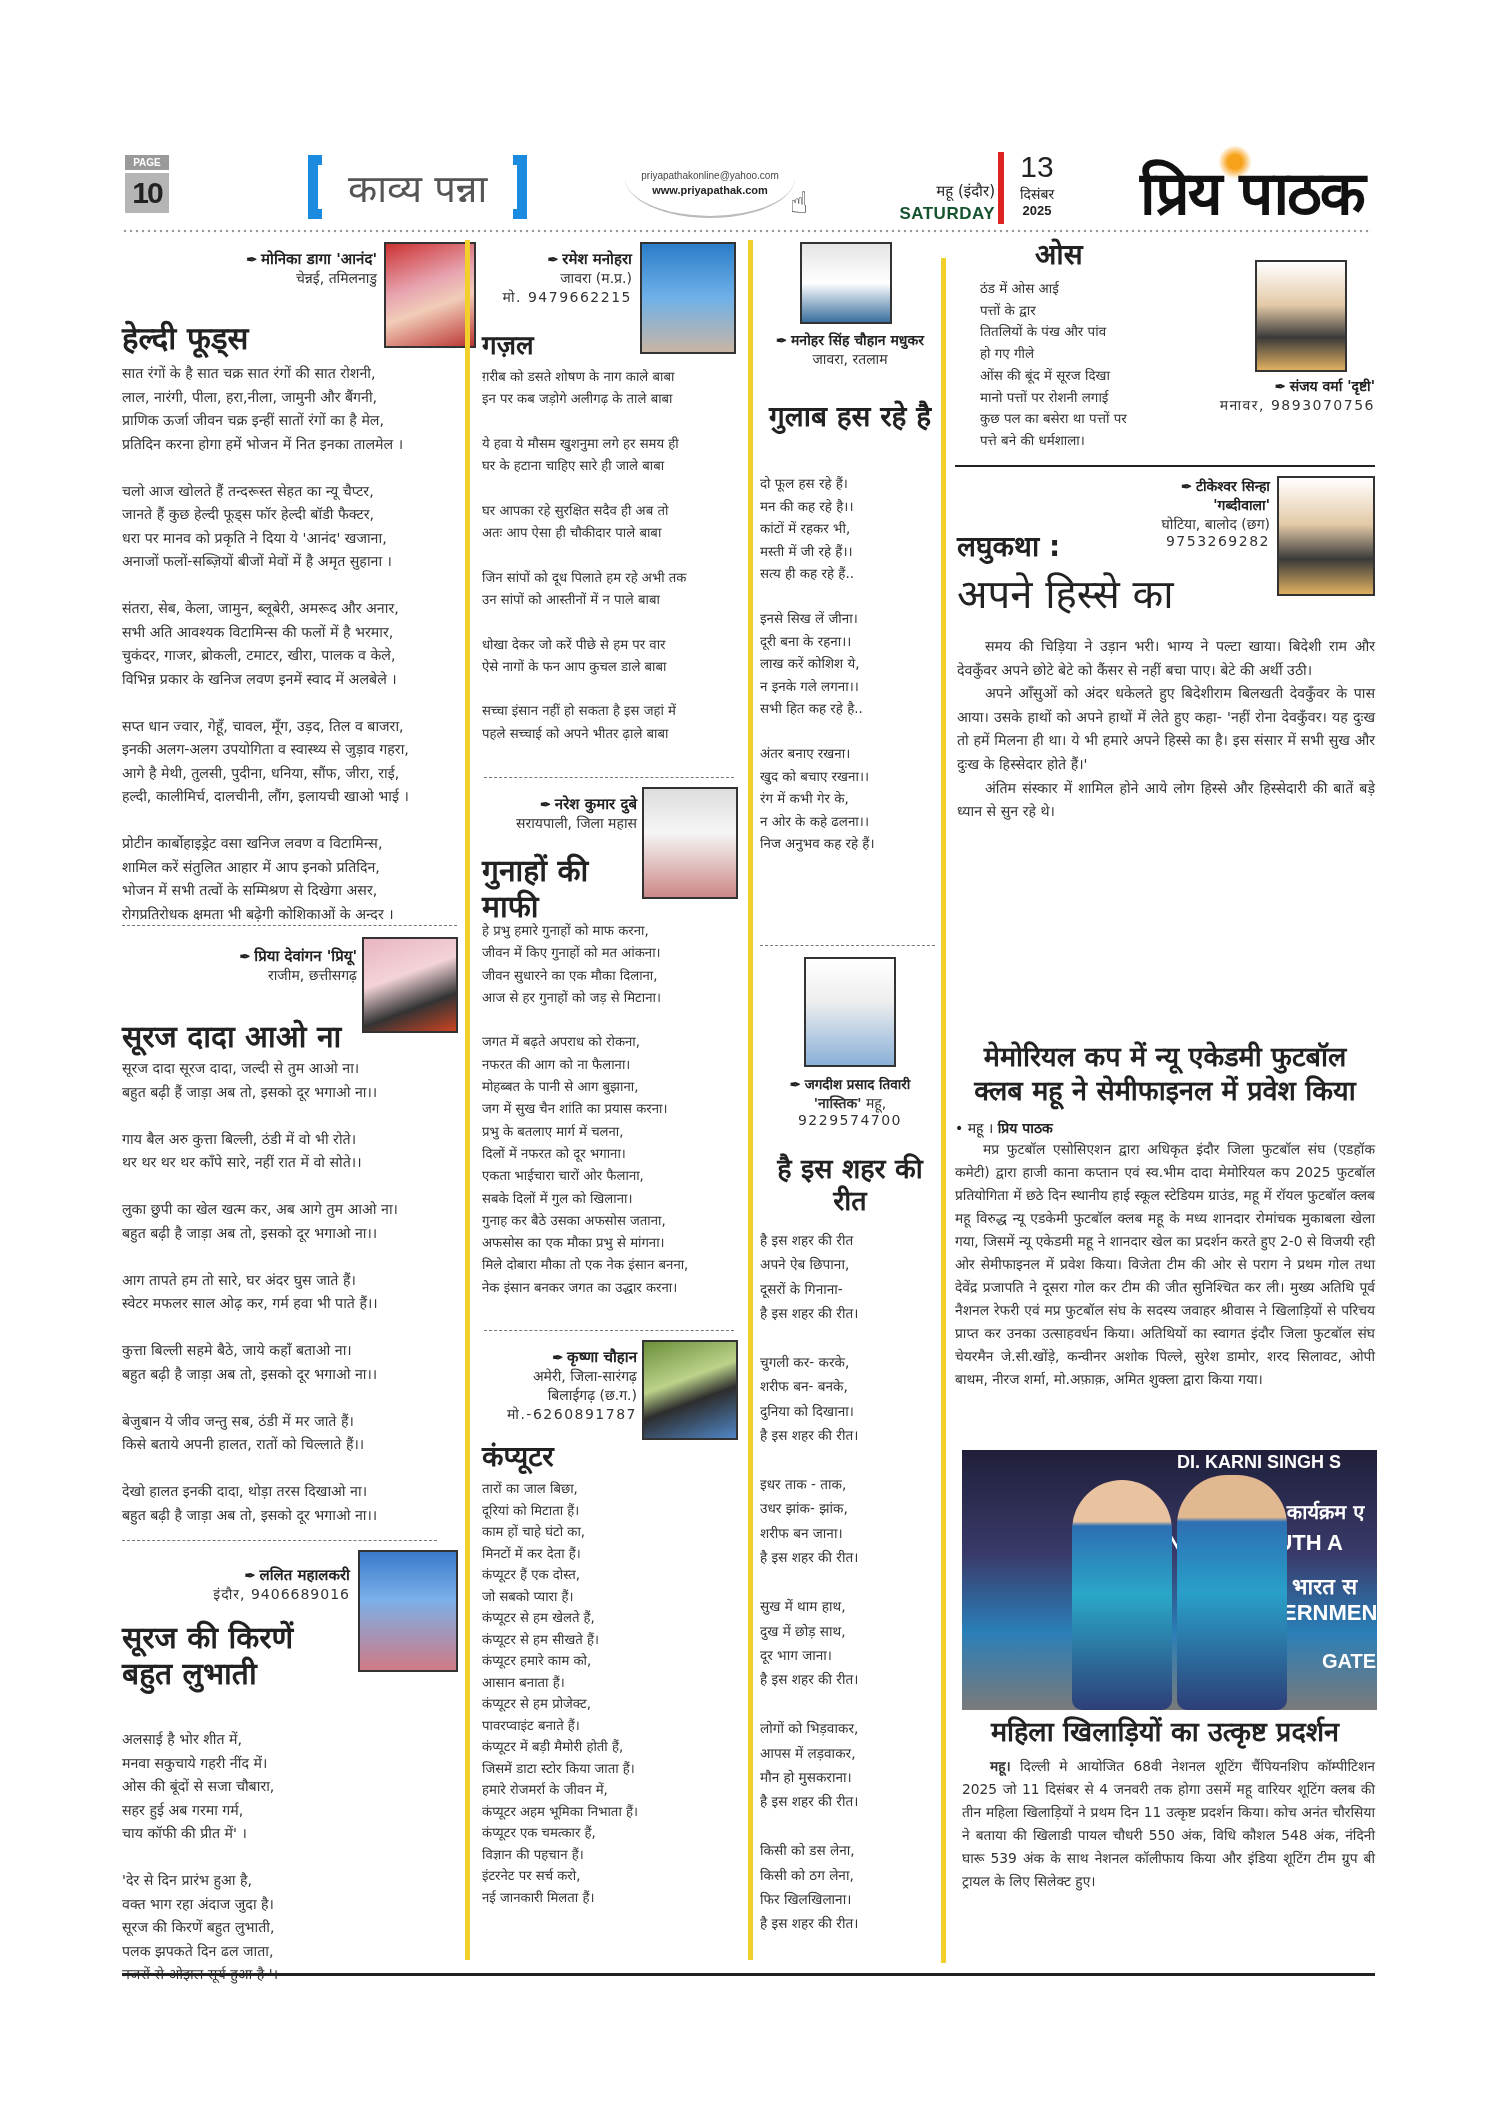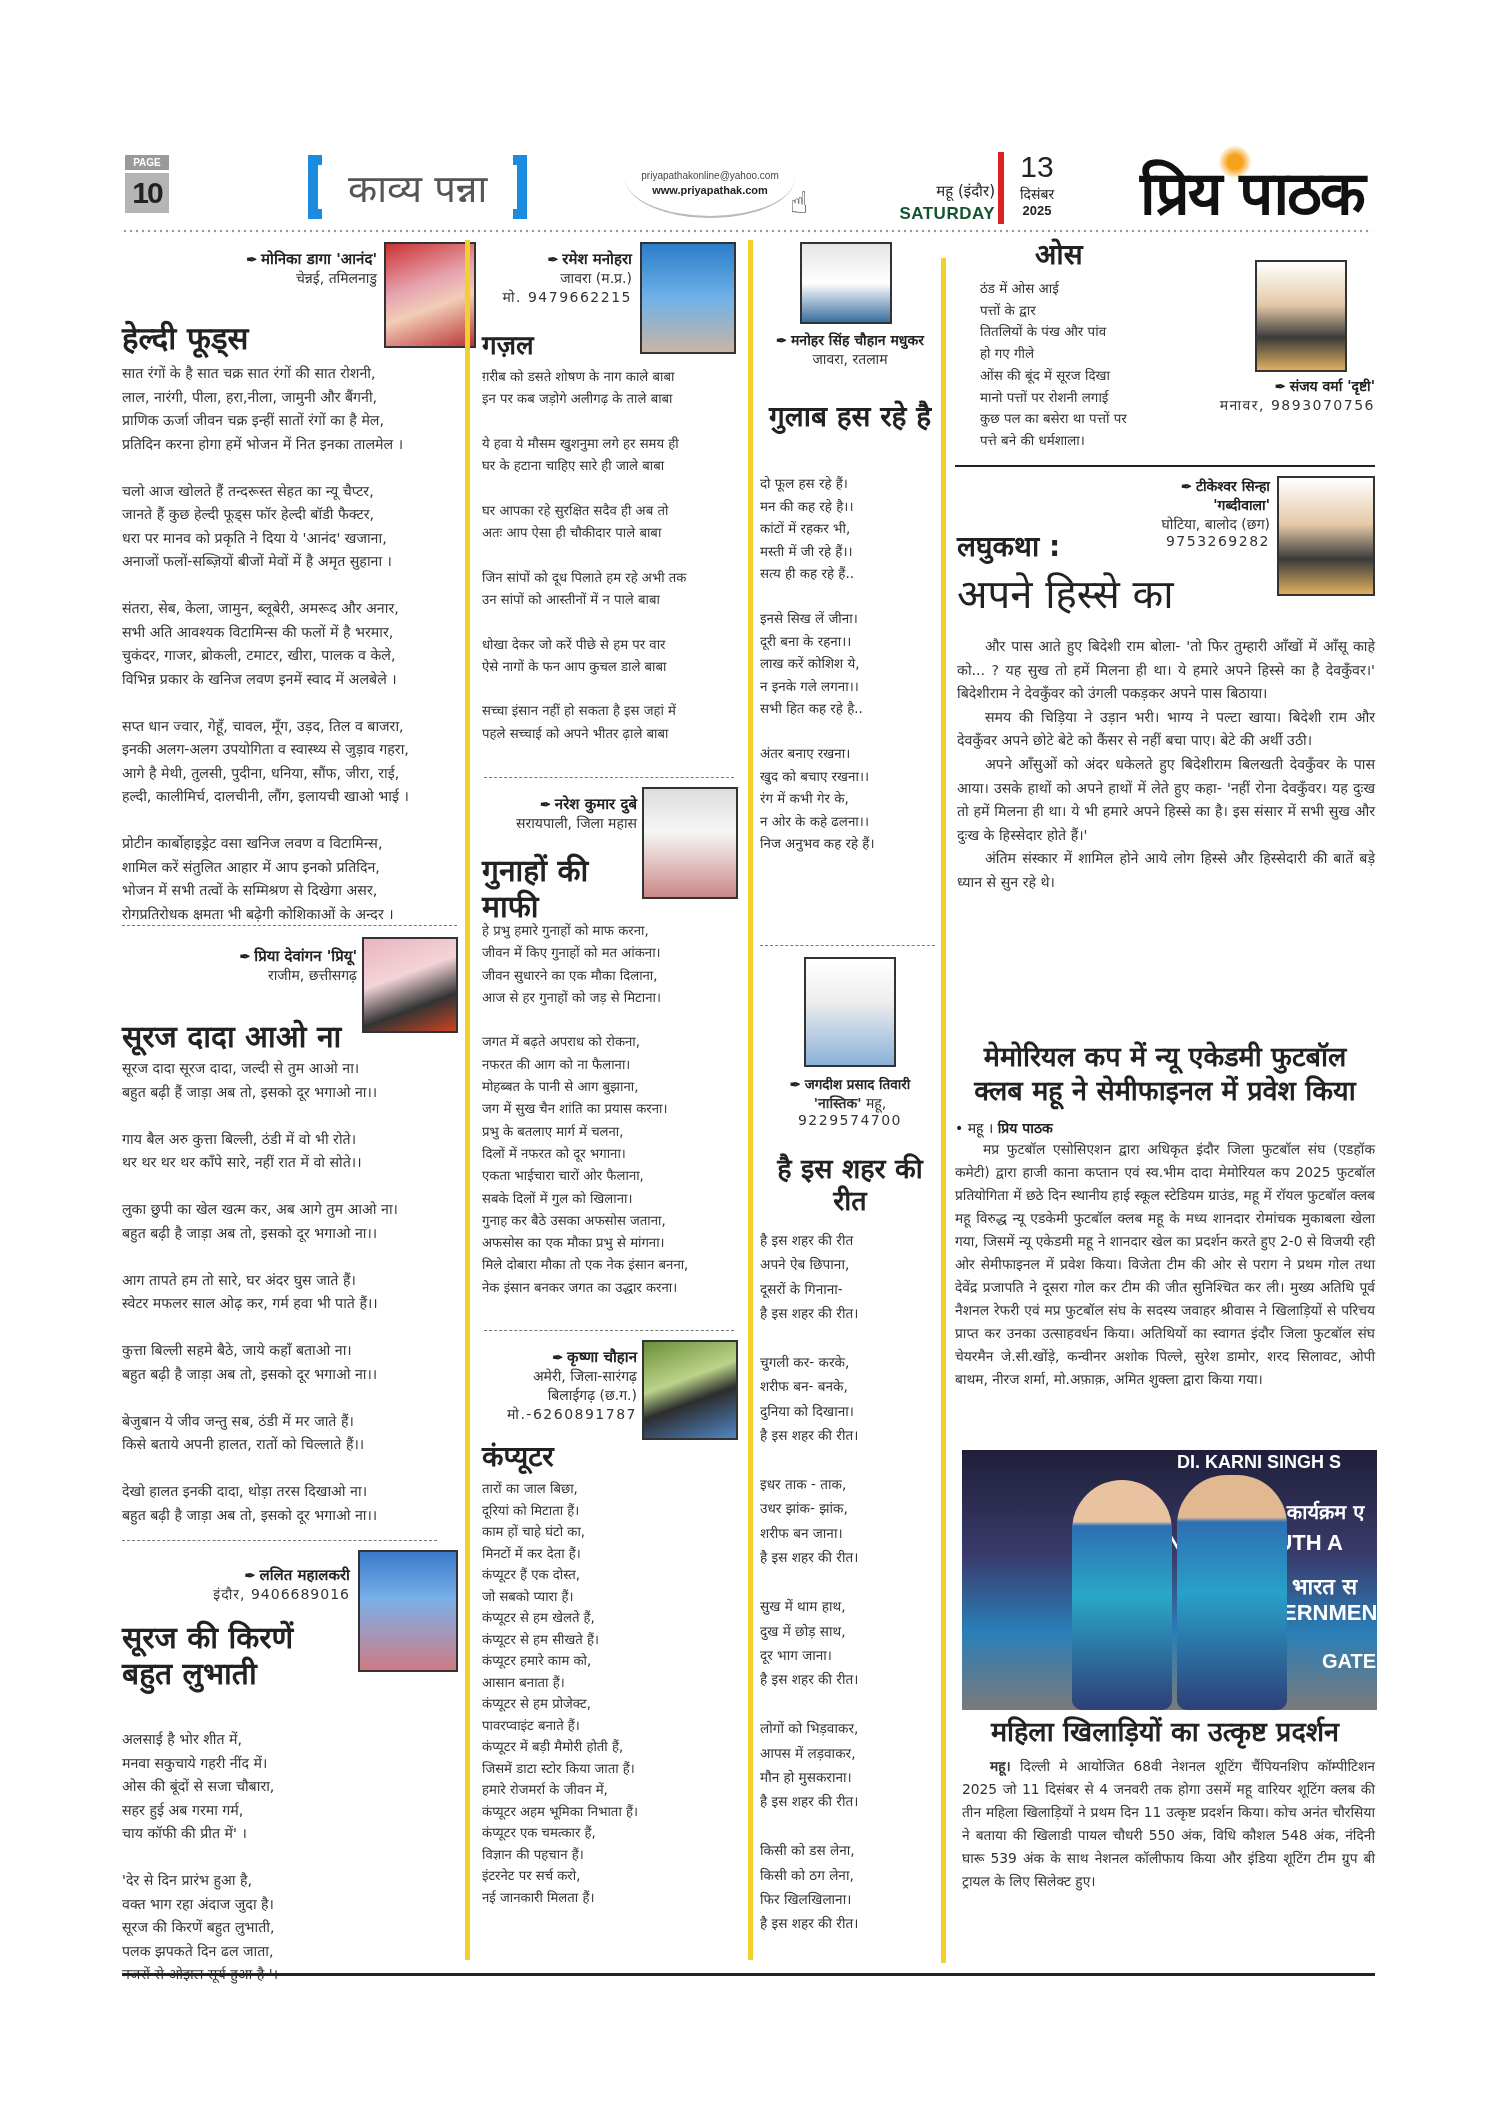--- a/index.html
+++ b/index.html
@@ -346,21 +346,20 @@
   <div style="position:absolute; left:150px; top:6px; width:165px; text-align:right;">
     <div class="byline" style="font-size:14px;"><span class="pen">✒</span><span>टीकेश्वर सिन्हा</span></div>
     <div class="byline" style="font-size:14px;">'गब्दीवाला'</div>
     <div class="place">घोटिया, बालोद (छग)</div>
     <div class="place" style="letter-spacing:1.5px;">9753269282</div>
   </div>
   <div class="photo ph-i" style="position:absolute; left:322px; top:6px; width:98px; height:120px;"></div>
   <div class="ptitle" style="position:absolute; left:2px; top:60px; font-size:28px; font-weight:bold;">लघुकथा :</div>
   <div class="ptitle" style="position:absolute; left:2px; top:100px; font-size:40px; font-weight:normal;">अपने हिस्से का</div>
   <div class="prose" id="story-body" style="position:absolute; left:2px; top:165px; width:418px;">
-      <p>और पास आते हुए बिदेशी राम बोला- 'तो फिर तुम्हारी आँखों में आँसू काहे को... ? यह सुख तो हमें मिलना ही था। ये हमारे अपने हिस्से का है देवकुँवर।' बिदेशीराम ने देवकुँवर को उंगली पकड़कर अपने पास बिठाया।</p>
       <p>समय की चिड़िया ने उड़ान भरी। भाग्य ने पल्टा खाया। बिदेशी राम और देवकुँवर अपने छोटे बेटे को कैंसर से नहीं बचा पाए। बेटे की अर्थी उठी।</p>
       <p>अपने आँसुओं को अंदर धकेलते हुए बिदेशीराम बिलखती देवकुँवर के पास आया। उसके हाथों को अपने हाथों में लेते हुए कहा- 'नहीं रोना देवकुँवर। यह दुःख तो हमें मिलना ही था। ये भी हमारे अपने हिस्से का है। इस संसार में सभी सुख और दुःख के हिस्सेदार होते हैं।'</p>
       <p>अंतिम संस्कार में शामिल होने आये लोग हिस्से और हिस्सेदारी की बातें बड़े ध्यान से सुन रहे थे।</p>
     </div>
 </div>
 
 <div class="abs headline" style="left:955px; top:1040px; width:420px;">मेमोरियल कप में न्यू एकेडमी फुटबॉल क्लब महू ने सेमीफाइनल में प्रवेश किया</div>
 <div class="abs" style="left:955px; top:1118px; width:420px; font-size:14px;">
   <span>• महू ।</span>
   <b>प्रिय पाठक</b>

